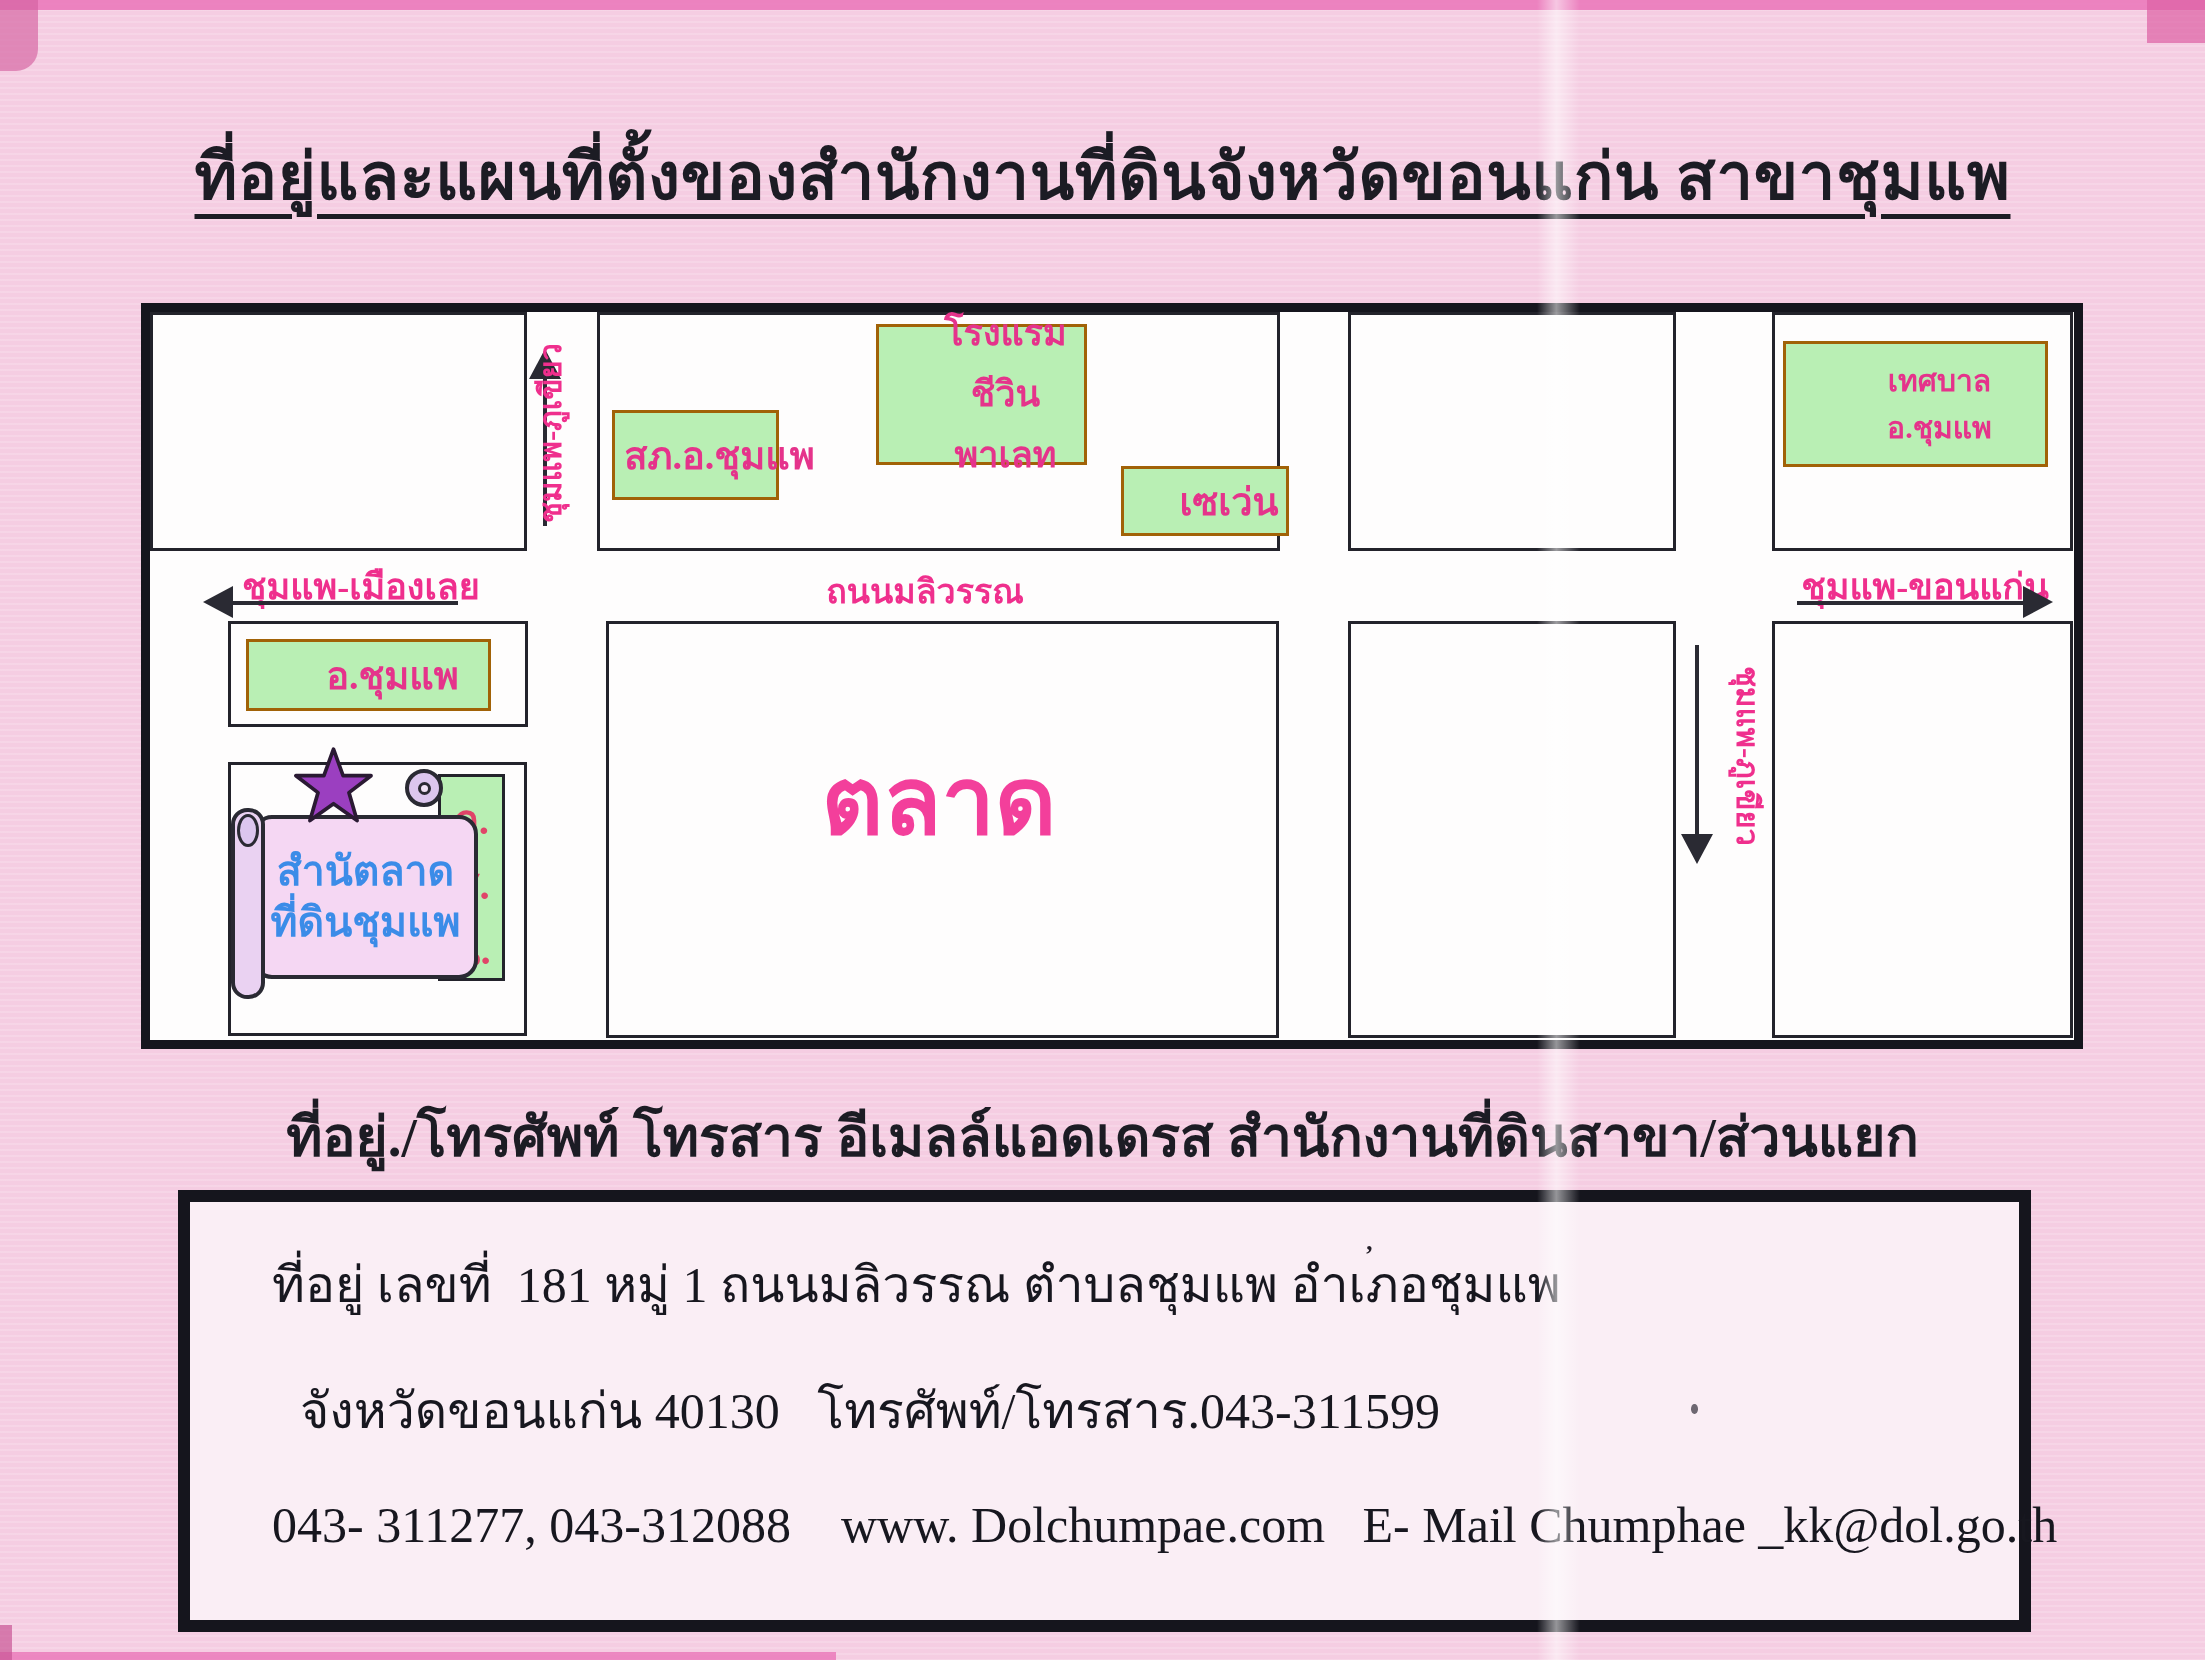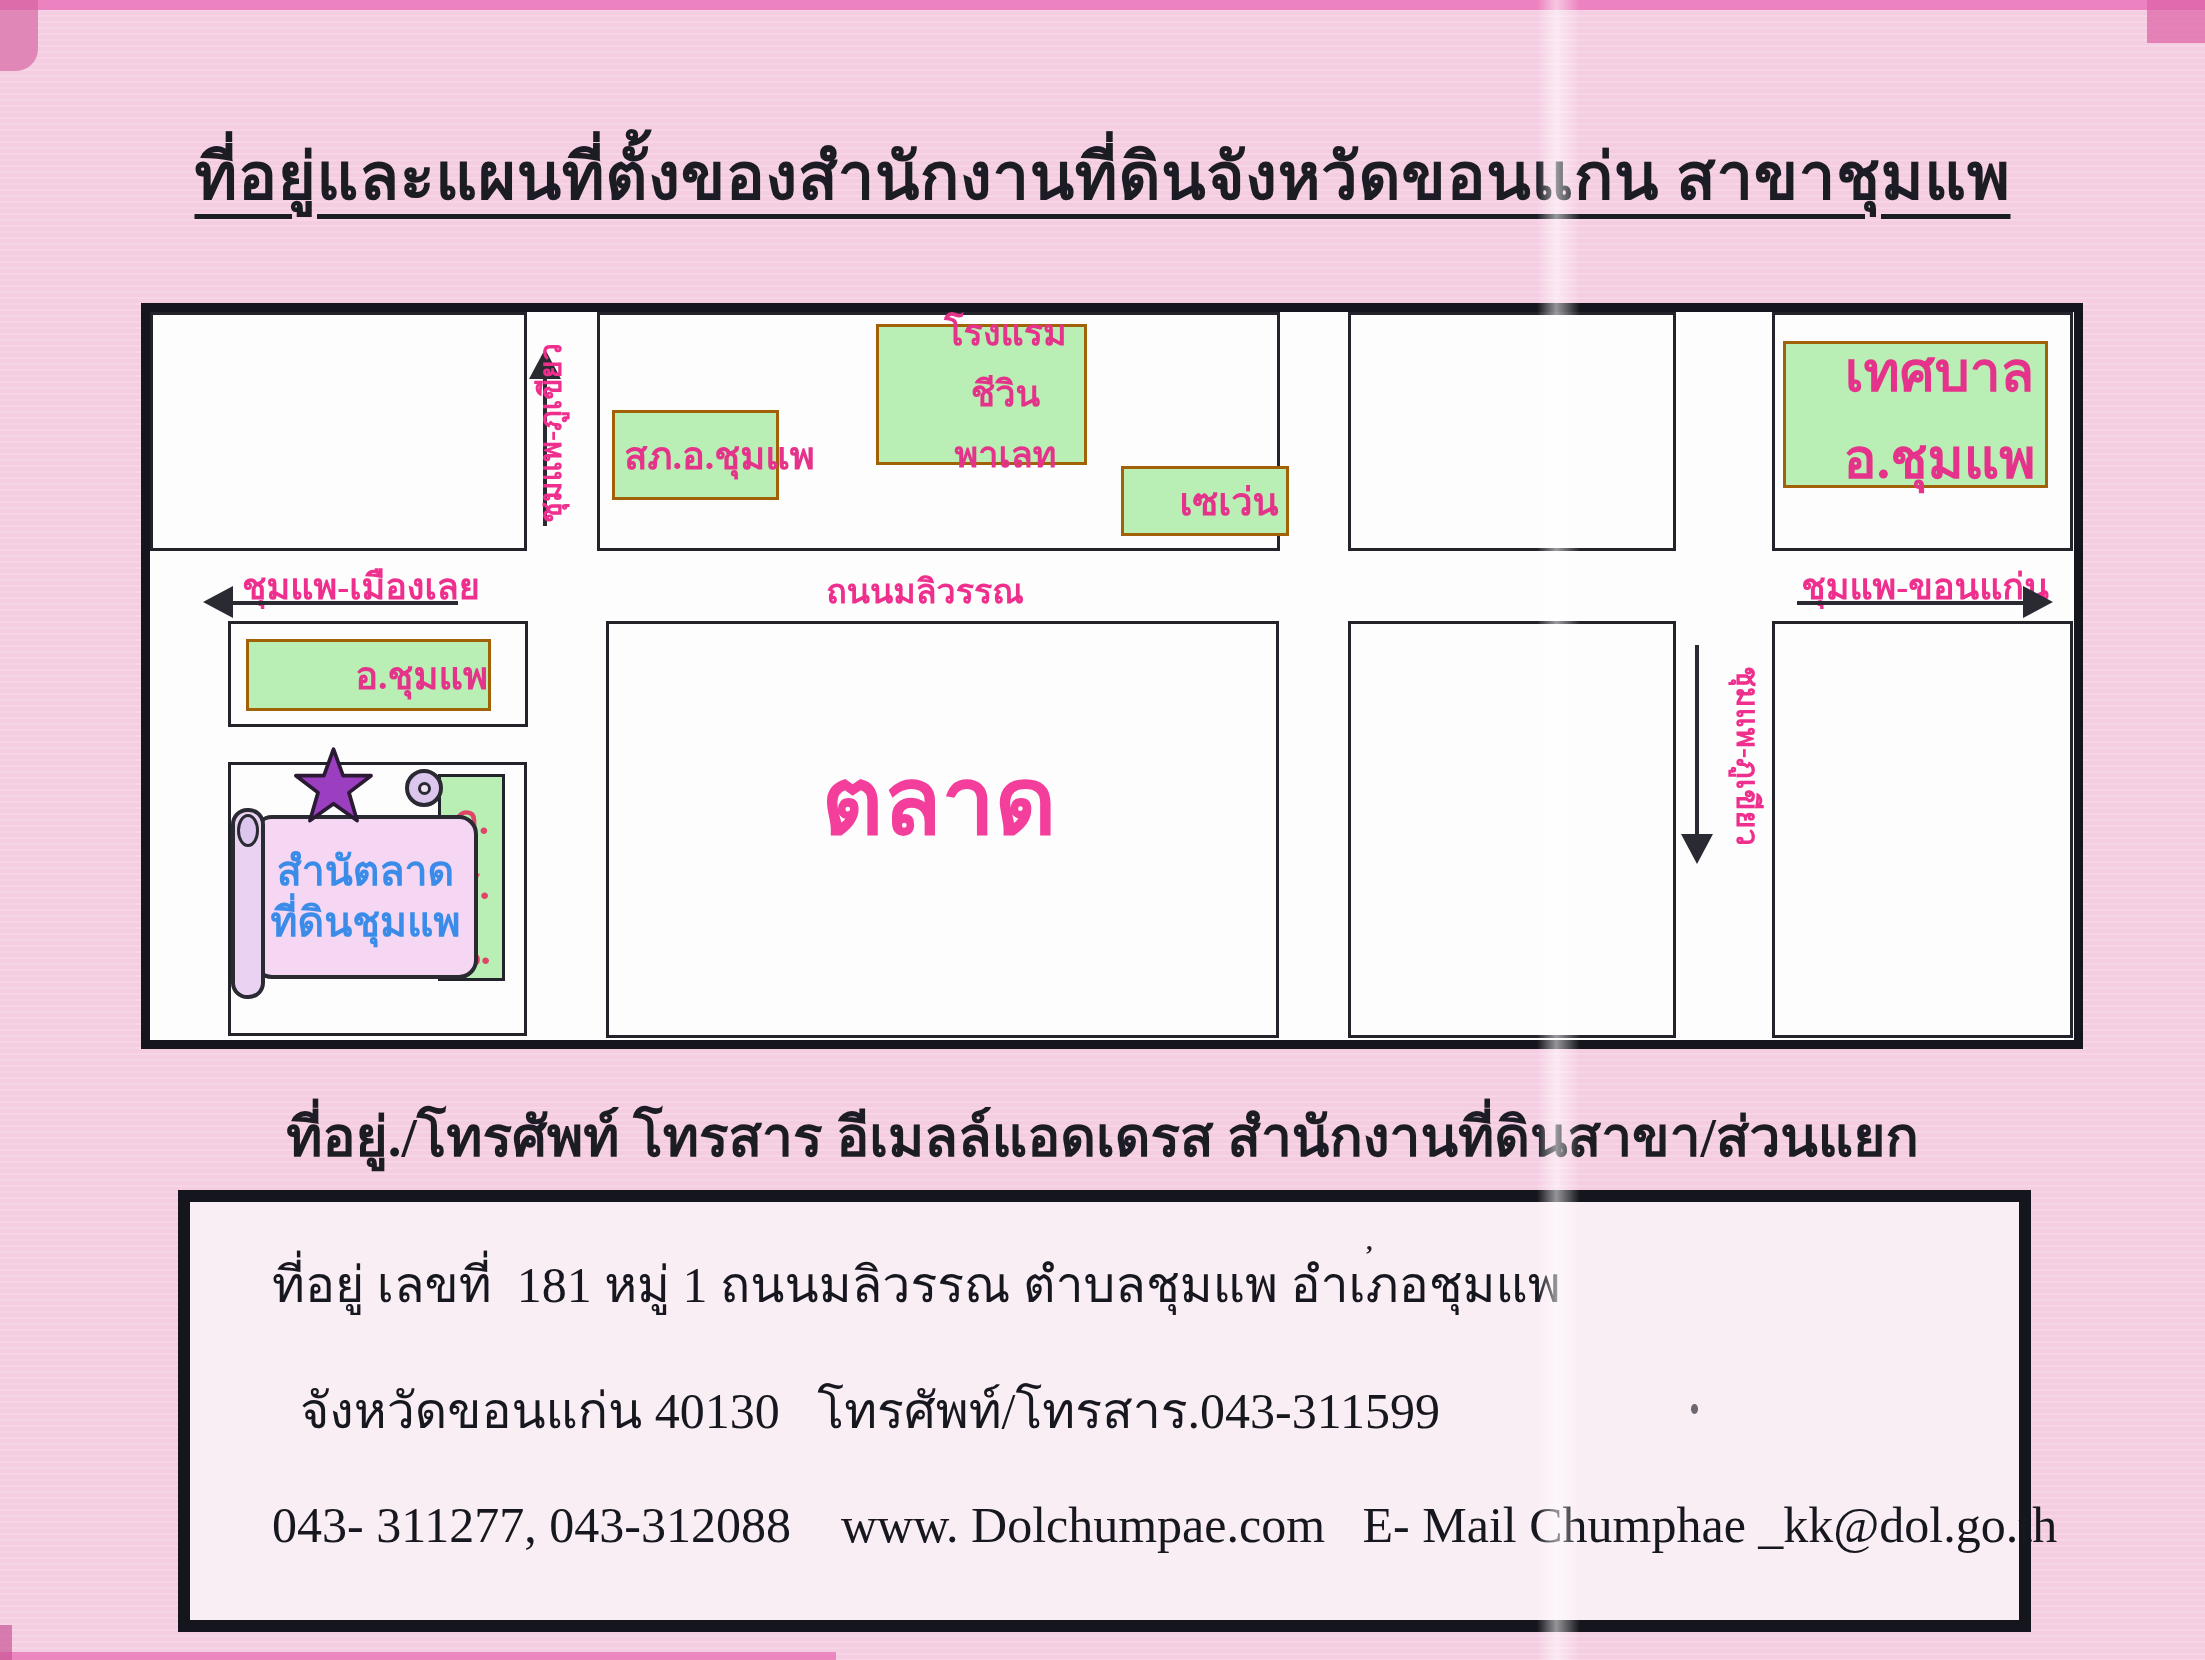--- a/index.html
+++ b/index.html
@@ -96,24 +96,24 @@
   </div>
   <div class="gbox" style="left:726px;top:12px;width:211px;height:141px;font-size:36px;line-height:1.7;">
     <span>
       <span>โรงแรมชีวิน</span><br>
       <span>พาเลท</span>
     </span>
   </div>
   <div class="gbox" style="left:971px;top:154px;width:168px;height:70px;">
     <span>เซเว่น</span>
   </div>
-  <div class="gbox" style="left:1633px;top:29px;width:265px;height:147px;font-size:55px;">
+  <div class="gbox" style="left:1633px;top:29px;width:265px;height:126px;font-size:30px;">
     <span>เทศบาล อ.ชุมแพ</span>
   </div>
-  <div class="gbox" style="left:96px;top:327px;width:245px;height:72px;justify-content:flex-end;">
+  <div class="gbox" style="left:96px;top:327px;width:245px;height:72px;">
     <span>อ.ชุมแพ</span>
   </div>
 
   <div class="road-label" style="left:209px;top:246px;transform:translateX(-50%);left:211px;">ชุมแพ-เมืองเลย</div>
   <div class="arrow-shaft-h" style="left:81px;top:289px;width:227px;"></div>
   <div class="arrow-head head-left" style="left:53px;top:274px;"></div>
 
   <div class="road-label" style="left:775px;top:252px;transform:translateX(-50%);font-weight:600;font-size:34px;">ถนนมลิวรรณ</div>
 
   <div class="road-label" style="left:1775px;top:246px;transform:translateX(-50%);">ชุมแพ-ขอนแก่น</div>

